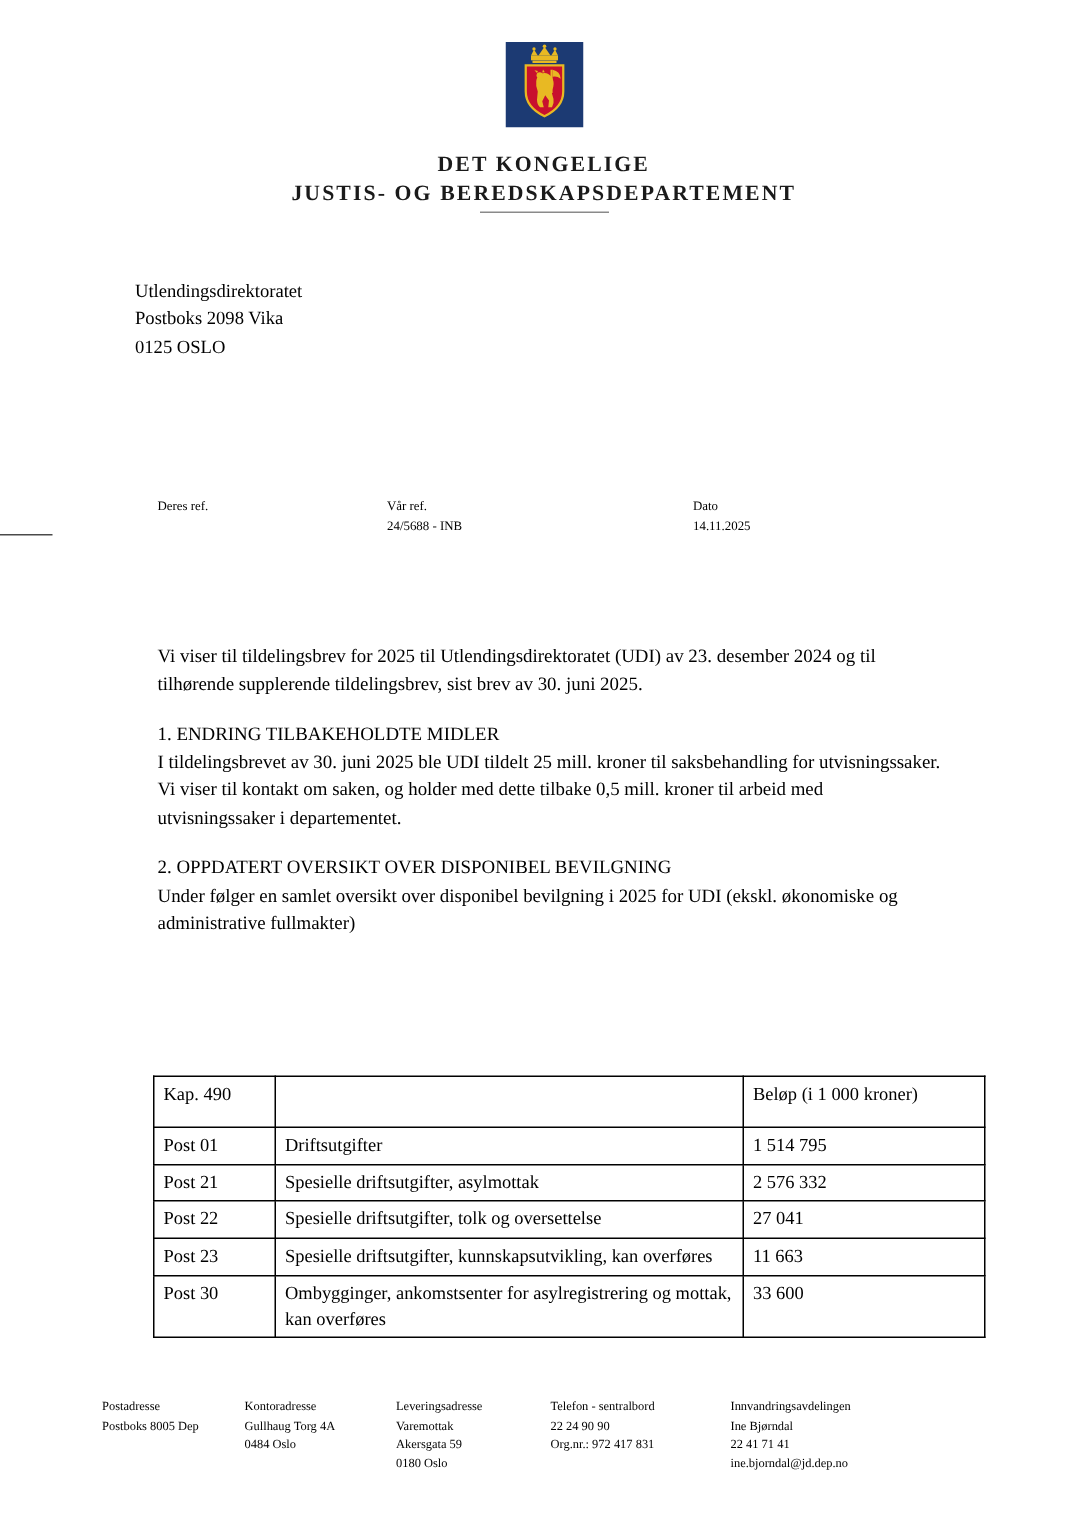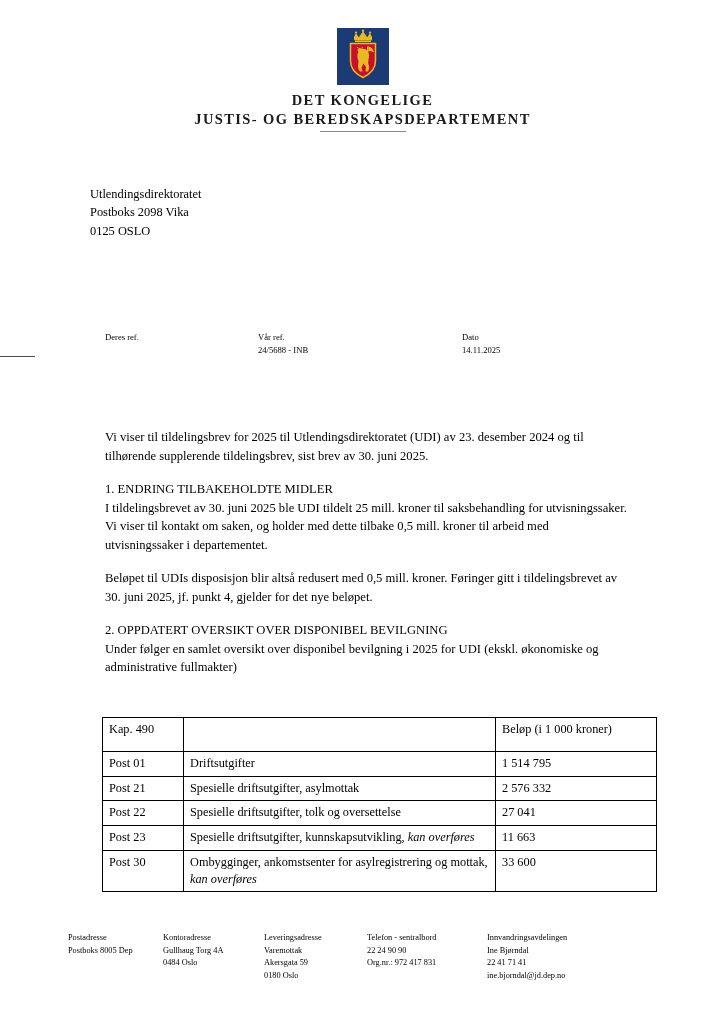--- a/index.html
+++ b/index.html
@@ -24,21 +24,21 @@
     width: 725px;
     text-align: center;
   }
   .coa {
     width: 52px;
     height: 57px;
     margin: 0 auto;
     display: block;
   }
   .dept-lines {
-    margin-top: 6px;
+    margin-top: 16px;
     line-height: 1.28;
   }
   .dept-line1 {
     font-family: "Liberation Serif", serif;
     font-weight: bold;
     font-size: 14.5px;
     letter-spacing: 1.4px;
     color: #1a1a1a;
   }
   .dept-line2 {
@@ -130,21 +130,21 @@
     border: 1px solid #000000;
     padding: 3px 6px 4px 6px;
     vertical-align: top;
     line-height: 1.36;
   }
   .col-post  { width: 68px; white-space: nowrap; }
   .col-desc  { }
   .col-amt   { width: 148px; white-space: nowrap; }
   .hdr-row td { height: 26px; }
   .hdr-row .col-desc { border-left: 1px solid #000; }
-  .ital { font-style: italic; }
+  .ital { }
 
   
   .footer {
     position: absolute;
     left: 68px;
     top: 932px;
     width: 600px;
     font-size: 8.3px;
     line-height: 1.52;
   }
@@ -226,21 +226,20 @@
 </div>
 
 <div class="body-area">
 
 
   <p class="para">Vi viser til tildelingsbrev for 2025 til Utlendingsdirektoratet (UDI) av 23. desember 2024 og til tilhørende supplerende tildelingsbrev, sist brev av 30. juni 2025.</p>
 
   <div class="section-head">1. ENDRING TILBAKEHOLDTE MIDLER</div>
   <p class="para-tight">I tildelingsbrevet av 30. juni 2025 ble UDI tildelt 25 mill. kroner til saksbehandling for utvisningssaker. Vi viser til kontakt om saken, og holder med dette tilbake 0,5 mill. kroner til arbeid med utvisningssaker i departementet.</p>
 
-  <p class="para">Beløpet til UDIs disposisjon blir altså redusert med 0,5 mill. kroner. Føringer gitt i tildelingsbrevet av 30. juni 2025, jf. punkt 4, gjelder for det nye beløpet.</p>
 
   <div class="section-head">2. OPPDATERT OVERSIKT OVER DISPONIBEL BEVILGNING</div>
   <p class="para-tight">Under følger en samlet oversikt over disponibel bevilgning i 2025 for UDI (ekskl. økonomiske og administrative fullmakter)</p>
 </div>
 
 <table class="budget-table">
   <tbody>
     <tr class="hdr-row">
       <td class="col-post">Kap. 490</td>
       <td class="col-desc"></td>

